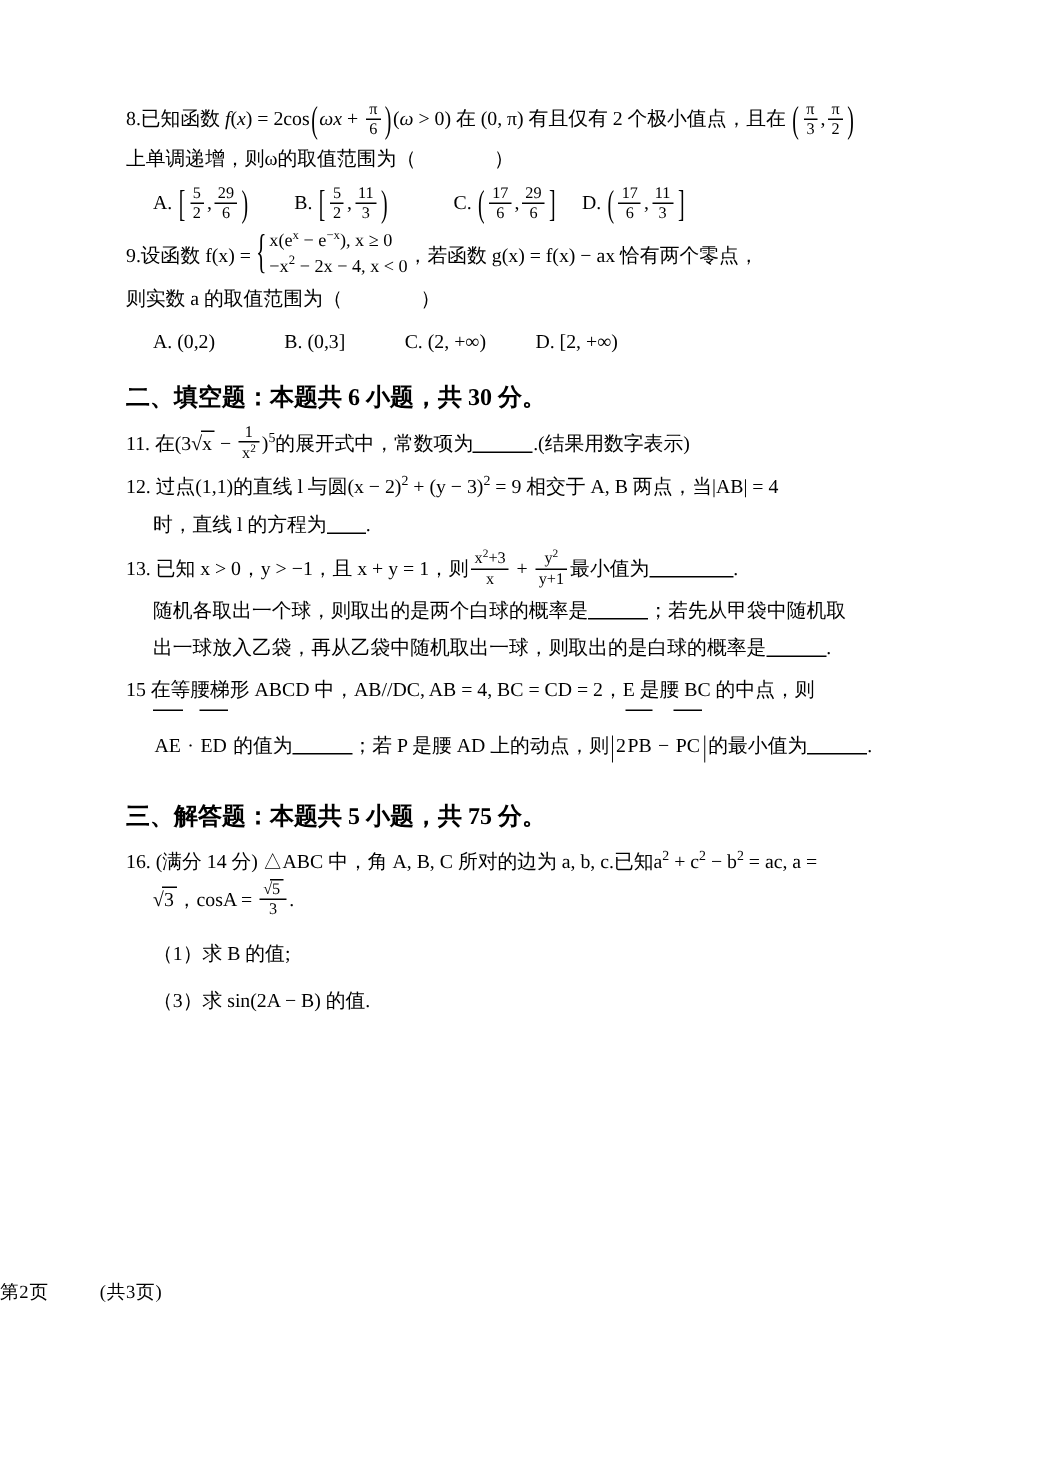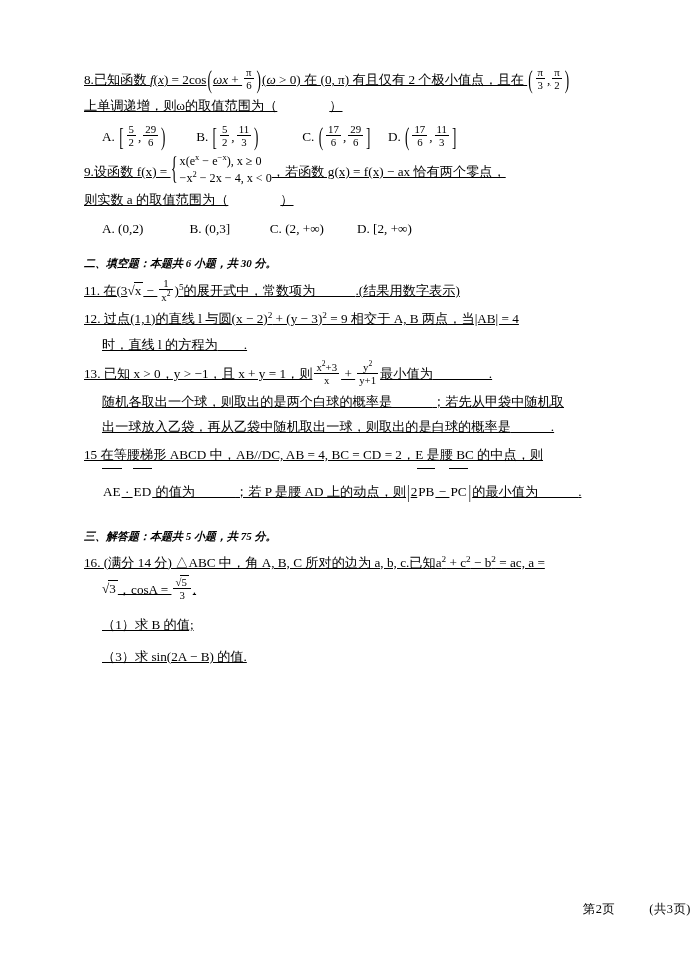--- a/index.html
+++ b/index.html
@@ -26,28 +26,27 @@
     position: absolute;
     left: 84px;
     top: 66px;
     width: 530px;
   }
   .q {
     font-size: 13.2px;
     line-height: 1.95;
     margin-bottom: 2px;
   }
-  .line { display: block; white-space: nowrap; text-decoration: underline; }
+  .line { display: block; white-space: nowrap; }
   .indent { padding-left: 18px; }
   .sec-head {
-    font-size: 11px;
+    font-size: 16px;
     font-weight: bold;
     margin-top: 14px;
     margin-bottom: 6px;
-    font-style: italic;
   }
   .sec-head .norm { font-weight: bold; }
   .opts {
     display: block;
     font-size: 13.2px;
     padding-left: 18px;
     margin-top: 4px;
   }
   .opt { display: inline-block; }
   .fill { display: inline-block; border-bottom: 1px solid #000; min-width: 34px; height: 0.95em; vertical-align: -2px; }
@@ -104,24 +103,23 @@
     font-size: 1em;
   }
   .cases .row { display: block; font-size: 0.92em; line-height: 1.35; white-space: nowrap; }
   .vbar { display: inline-block; transform: scaleY(1.5); padding: 0 1px; vertical-align: -0.05em; }
   .ovl { border-top: 1px solid #000; padding: 16px 1px; display: inline-block; line-height: 1.05; }
   .footer {
     position: absolute;
     left: 0;
     right: 0;
     top: 853px;
-    text-align: right;
+    text-align: left;
     font-size: 12.4px;
     letter-spacing: 0.5px;
-    margin-top: 48px;
   }
   .footer .gap { display: inline-block; width: 34px; }
 </style>
 </head>
 <body>
 
 <div class="page">
   <div class="content">
 
     <div class="q">

